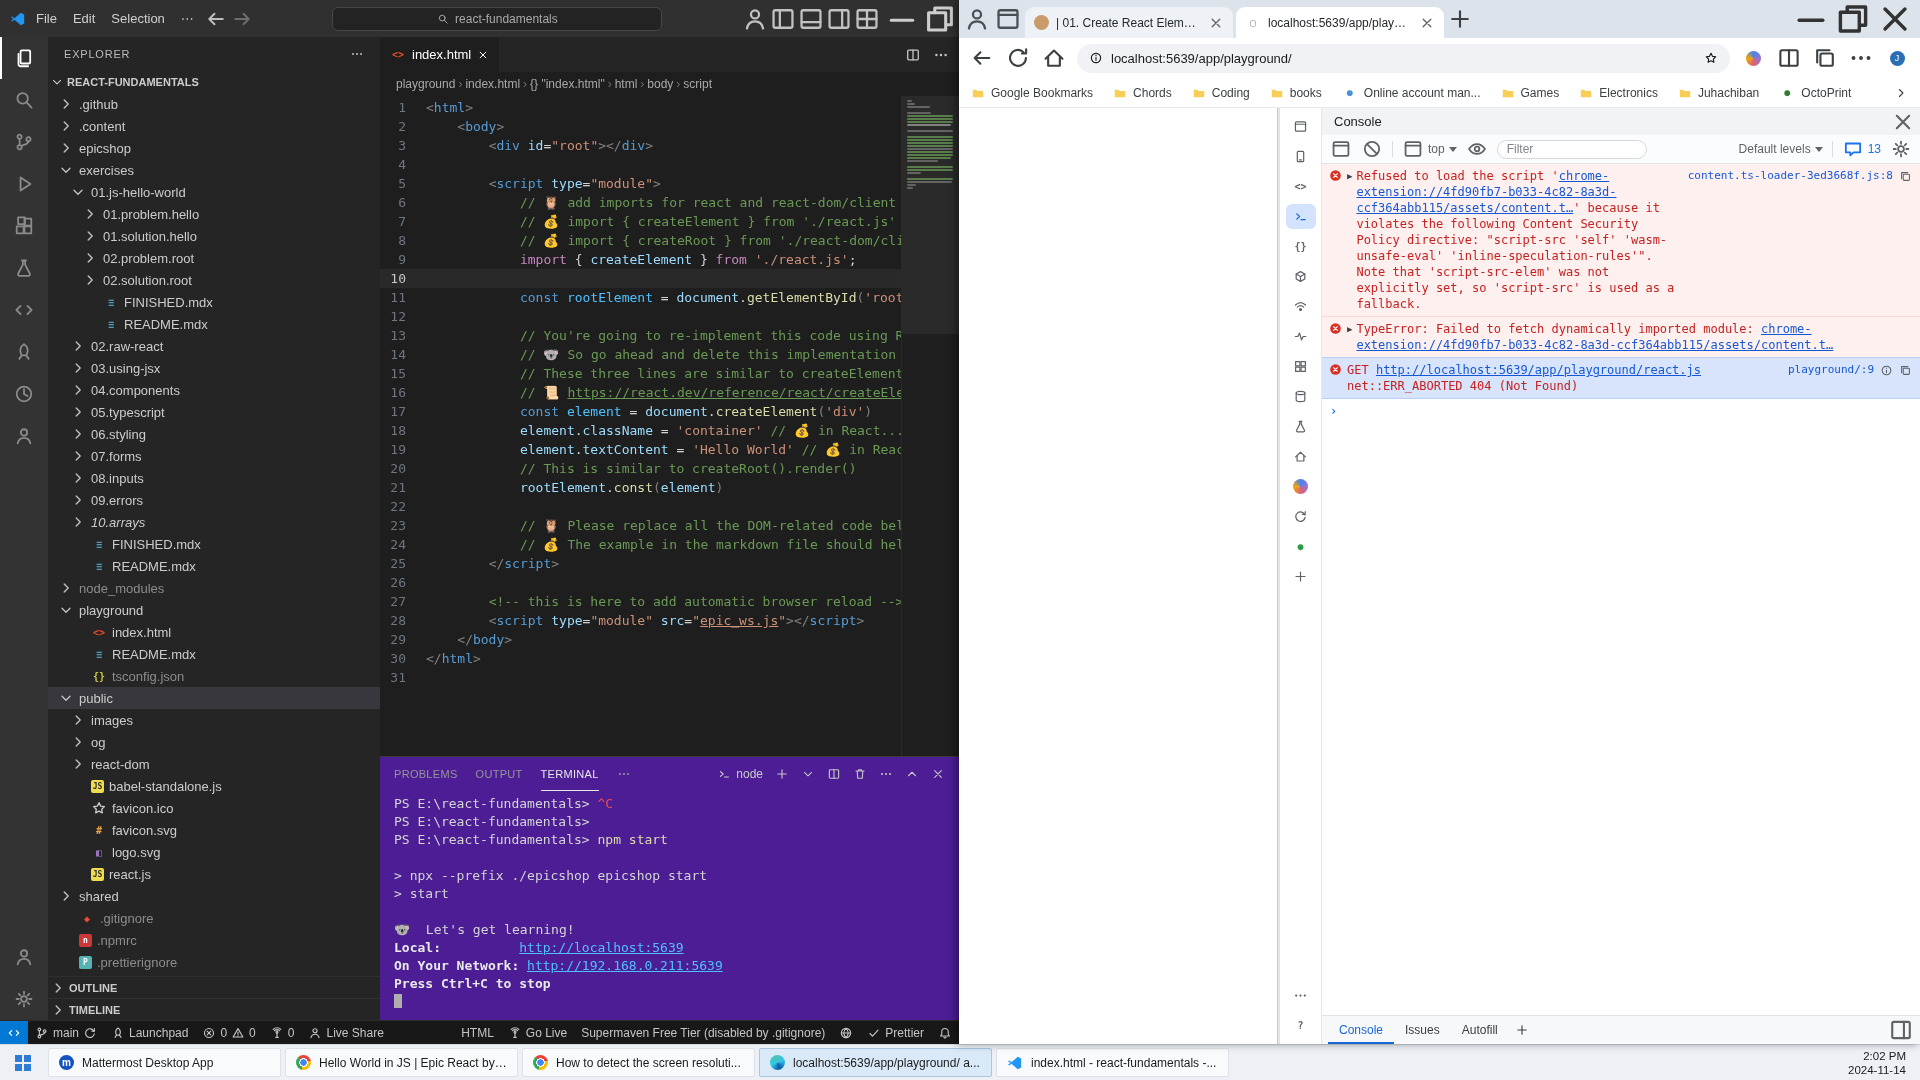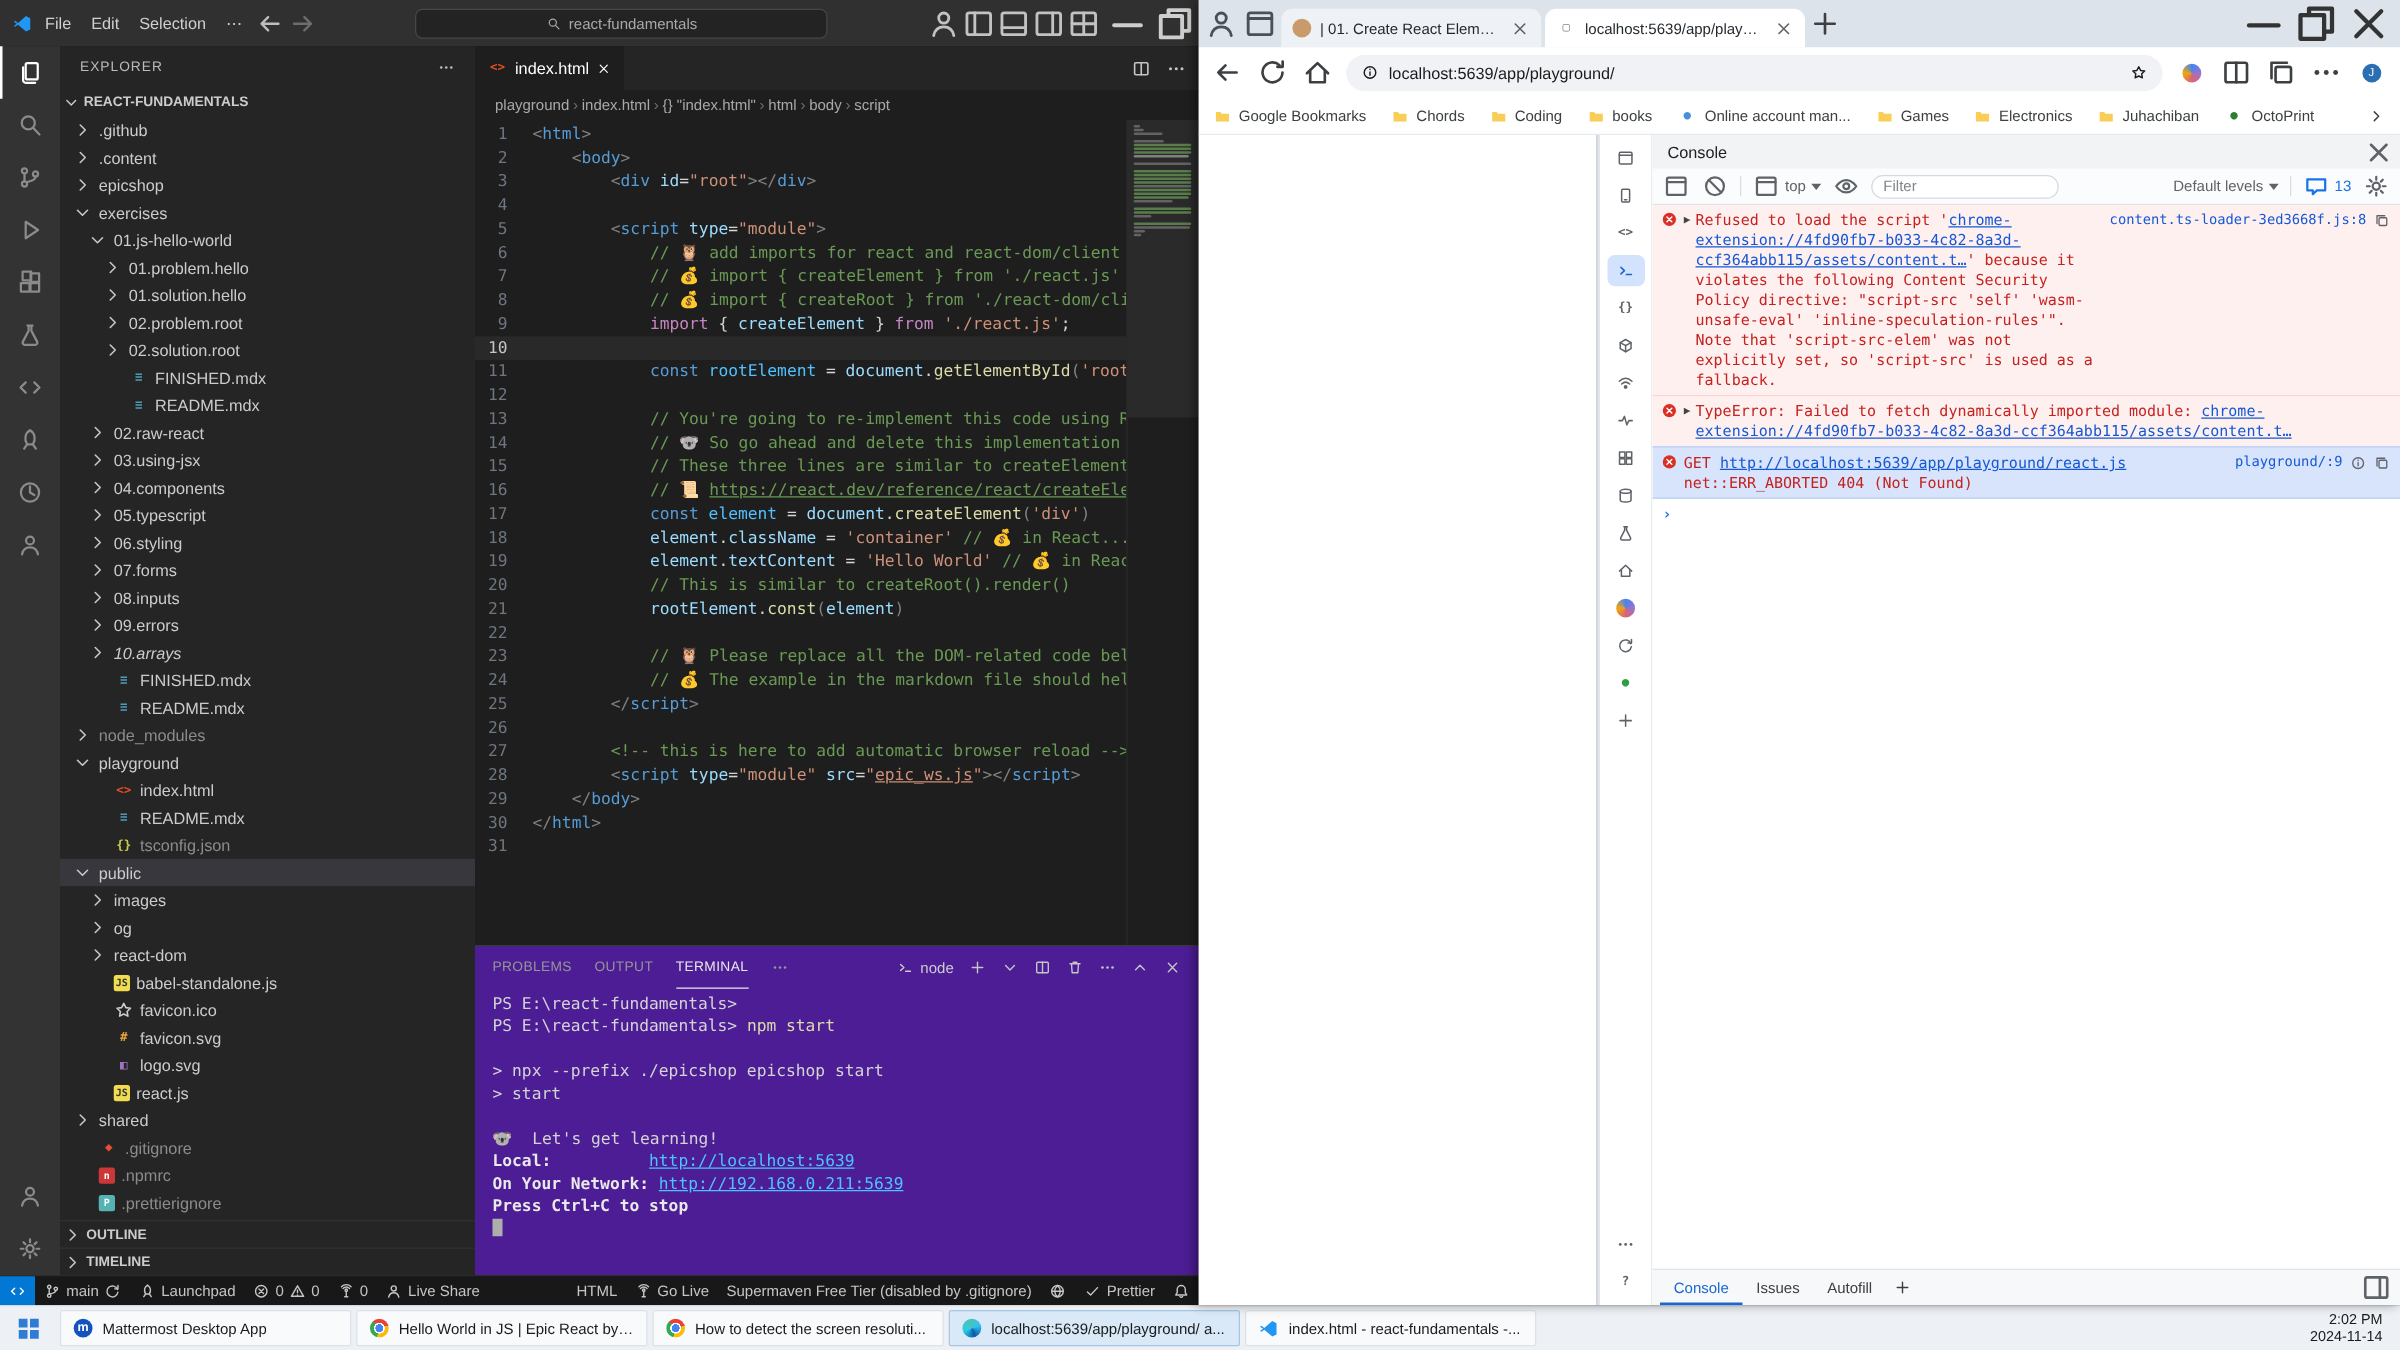--- a/index.html
+++ b/index.html
@@ -813,20 +813,21 @@
                     </svg>
                   </span>
                   <span class="ico ico14">
                     <svg viewBox="0 0 16 16" fill="none" stroke="currentColor" stroke-width="1.3" stroke-linecap="round" stroke-linejoin="round">
                       <path d="M4.2 4.2l7.6 7.6M11.8 4.2l-7.6 7.6"></path>
                     </svg>
                   </span>
                 </div>
               </div>
             <div class="term" id="vs-term">
+                <div class="tl"><span class="d">PS E:\react-fundamentals&gt; </span><span class="r">^C</span></div>
                 <div class="tl"><span class="d">PS E:\react-fundamentals&gt; </span></div>
                 <div class="tl"><span class="d">PS E:\react-fundamentals&gt; </span><span class="y">npm start</span></div>
                 <div class="tl"></div>
                 <div class="tl"><span class="d">&gt; npx --prefix ./epicshop epicshop start</span></div>
                 <div class="tl"><span class="d">&gt; start</span></div>
                 <div class="tl"></div>
                 <div class="tl"><span class="d">🐨  Let's get learning!</span></div>
                 <div class="tl"><span class="b">Local:          </span><span class="u">http://localhost:5639</span></div>
                 <div class="tl"><span class="b">On Your Network: </span><span class="u">http://192.168.0.211:5639</span></div>
                 <div class="tl"><span class="b">Press Ctrl+C to stop</span></div>

